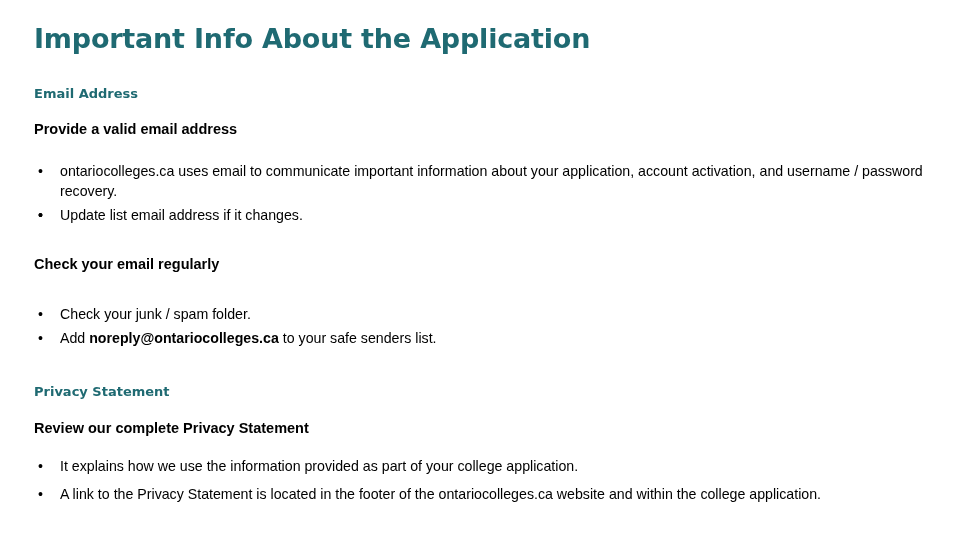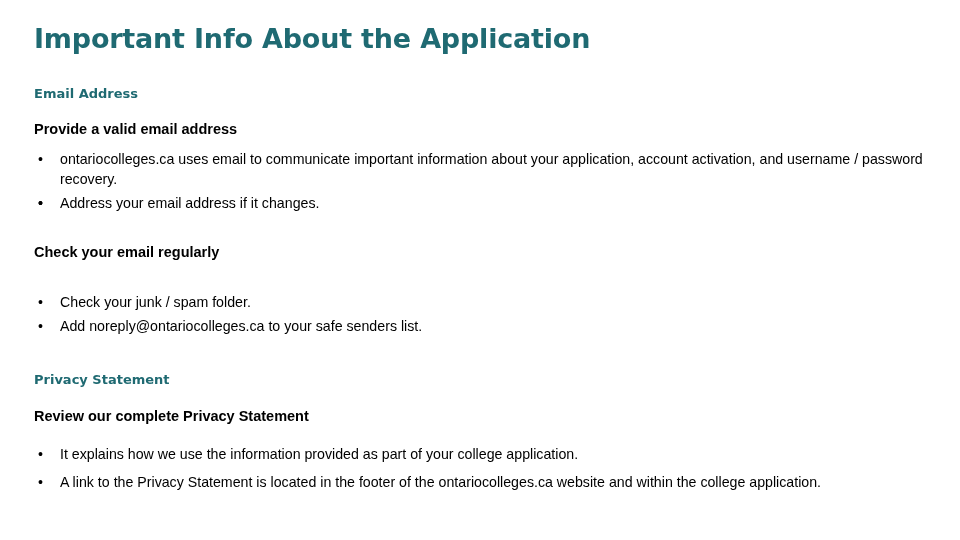--- a/index.html
+++ b/index.html
@@ -82,26 +82,26 @@
   }
   .bullets li .bullet-dot {
     position: absolute;
     left: 4px;
     top: 0;
     font-size: 14.2px;
     line-height: 19.5px;
     color: #000000;
   }
   .bullets li b {
-    font-weight: normal;
+    font-weight: bold;
     text-align: center;
   }
 
   
-  .block-email-intro { margin-bottom: 12px; }
+  .block-email-intro { margin-bottom: 24px; }
   .block-check { margin-bottom: 30px; }
 
   .group { margin: 0; }
 
   .gap-after-list-1 { height: 24px; }
   .gap-after-list-2 { height: 28px; }
 
   
   .bullets.tight li { margin-bottom: 5px; }
   .bullets.loose li { margin-bottom: 9px; }
@@ -122,21 +122,21 @@
       <ul class="bullets tight">
         <li>
           <span class="bullet-dot">•</span>
           <span>ontariocolleges.ca uses email to communicate important information about your application, account activation, and username / password recovery.</span>
         </li>
         <li>
           <span class="bullet-dot">•</span>
         </li>
         <li>
           <span class="bullet-dot">•</span>
-          <span>Address your email address if it changes.</span>
+          <span>Update list email address if it changes.</span>
         </li>
       </ul>
     </div>
 
     <div class="gap-after-list-1"></div>
 
     <div class="group">
       <p class="sub-heading block-check" style="margin-bottom:32px">Check your email regularly</p>
 
       <ul class="bullets tight">

